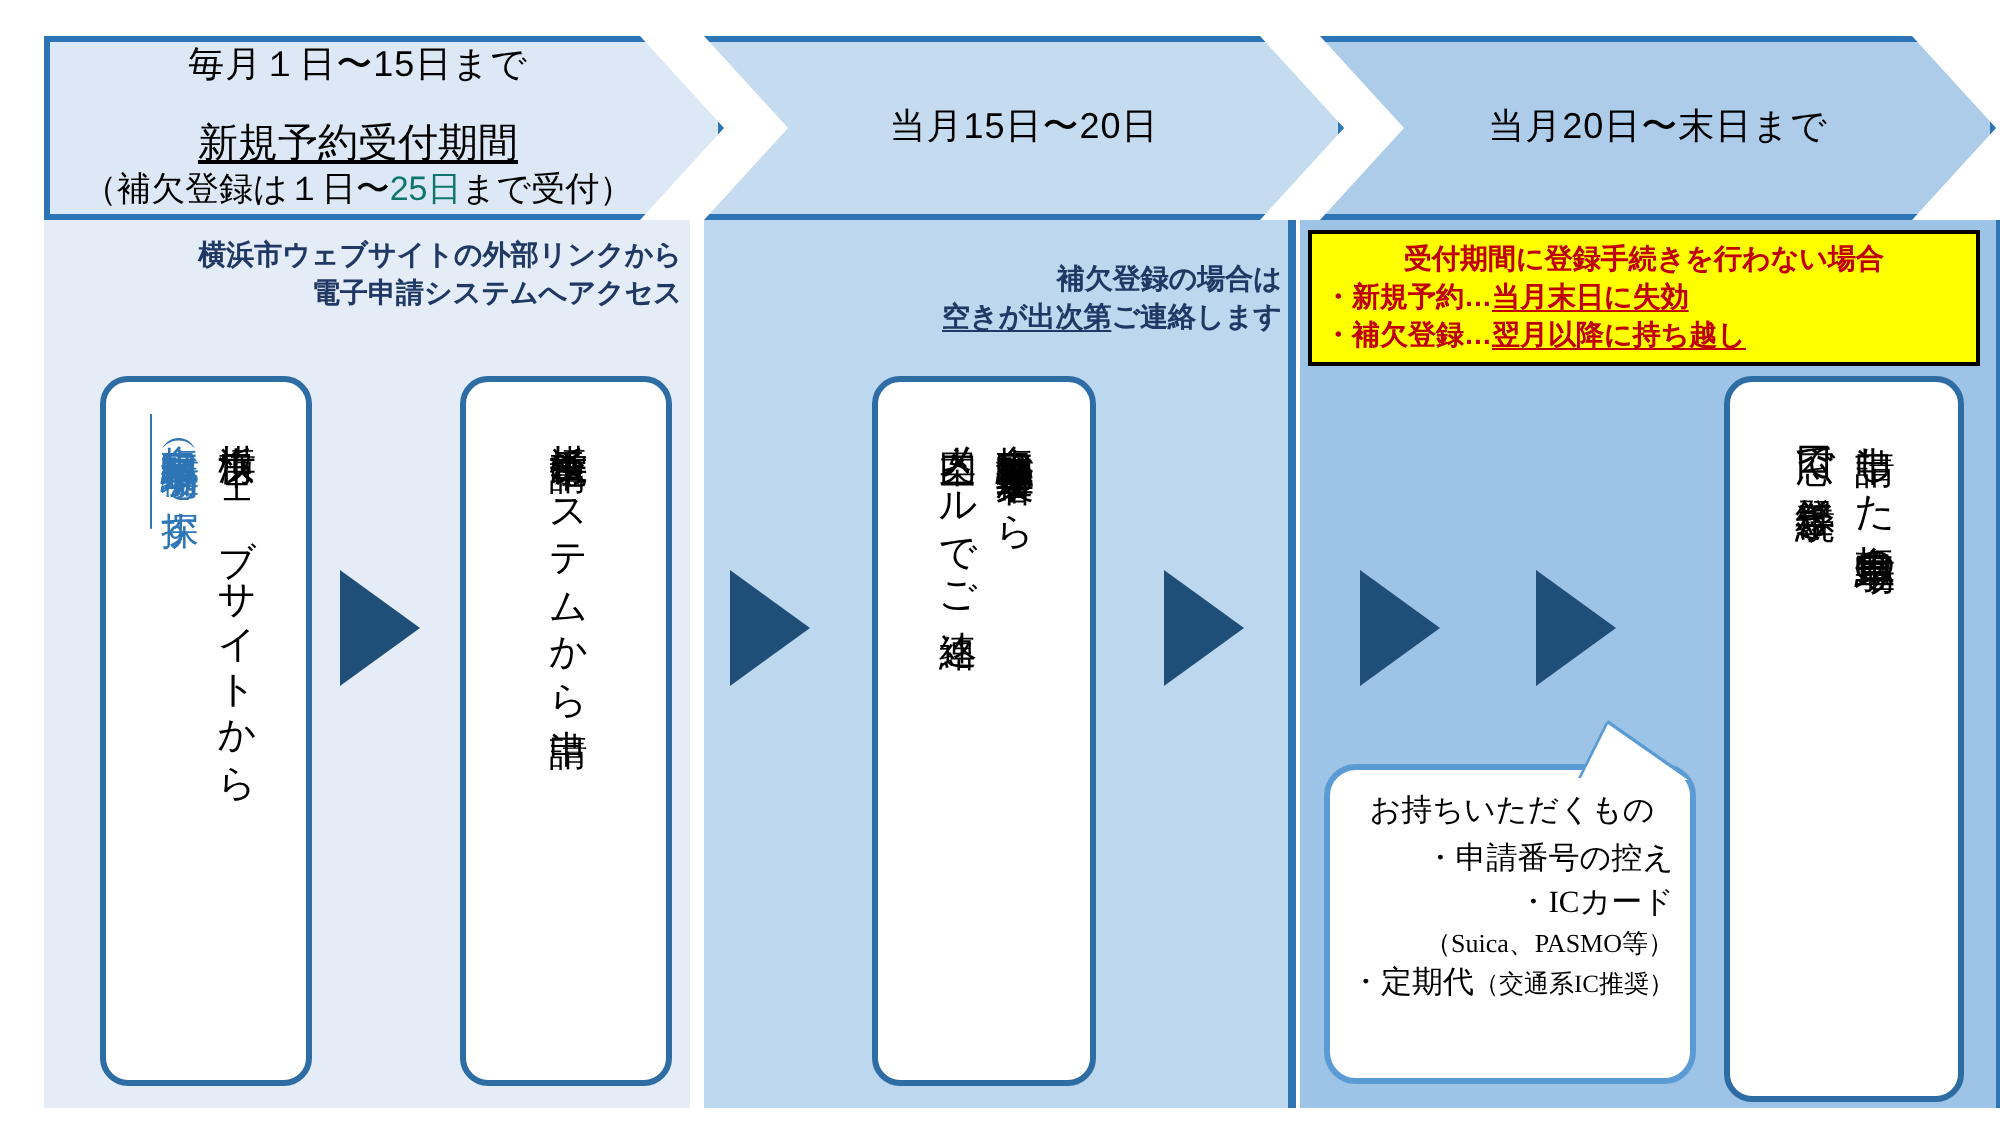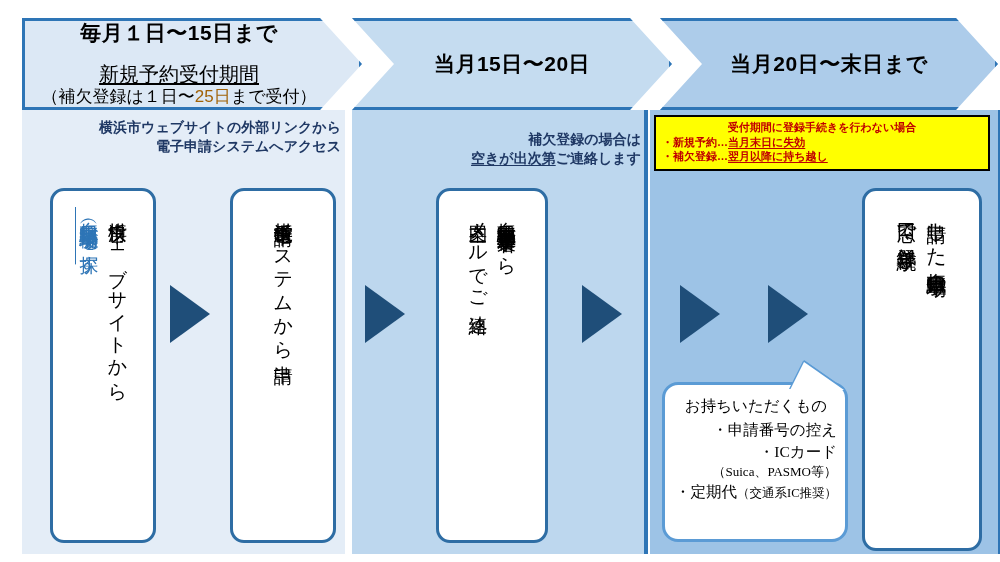--- a/index.html
+++ b/index.html
@@ -55,38 +55,38 @@
   }
   .chev-inner {
     width: 100%;
     padding-right: 26px;
     box-sizing: border-box;
     line-height: 1.22;
   }
   #chev-2 .chev-inner, #chev-3 .chev-inner { padding-left: 26px; }
 
   .hdr-line1 {
-    font-size: 21px;
-    font-weight: bold;
+    font-size: 18px;
+    font-weight: normal;
     color: #000;
     letter-spacing: .5px;
   }
   .hdr-line2 {
     font-size: 20px;
     color: #000;
     text-decoration: underline;
     text-underline-offset: 2px;
     margin-top: 16px;
   }
   .hdr-line3 {
     font-size: 17px;
     color: #000;
     margin-top: 1px;
   }
-  .red { color: #a16207; }
+  .red { color: #0f766e; }
 
   
   .subcap {
     position: absolute;
     text-align: right;
     color: #1F3864;
     font-weight: bold;
     font-size: 14px;
     line-height: 1.38;
   }
@@ -97,21 +97,21 @@
   
   #warning-box {
     position: absolute;
     left: 654px; top: 115px; width: 336px;
     box-sizing: border-box;
     background: #FFFF00;
     border: 2px solid #000;
     padding: 3px 4px 5px 4px;
     color: #C00000;
     font-weight: bold;
-    font-size: 11px;
+    font-size: 14px;
     line-height: 1.34;
   }
   #warning-box .w-title { text-align: center; }
   #warning-box .w-item { text-align: left; padding-left: 2px; }
 
   
   .card {
     position: absolute;
     box-sizing: border-box;
     background: #FFFFFF;

